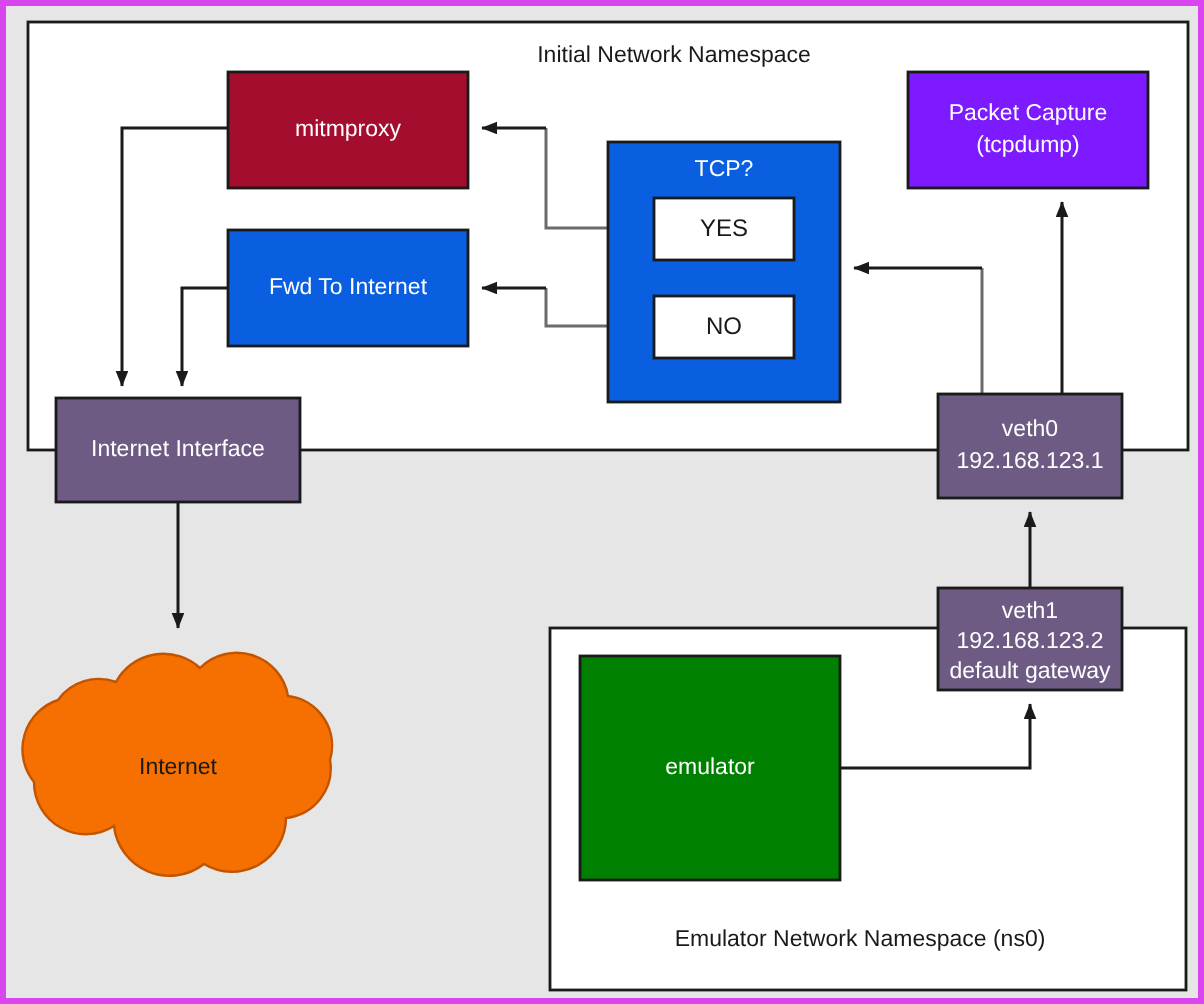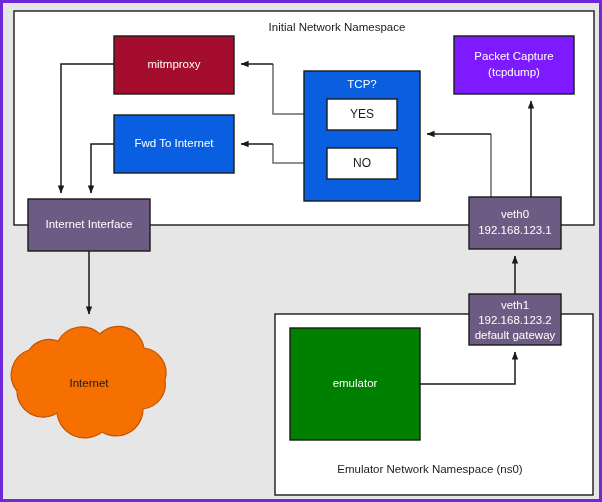--- a/index.html
+++ b/index.html
@@ -6,21 +6,21 @@
   html, body {
     margin: 0;
     padding: 0;
     background: #ffffff;
   }
   #page {
     position: relative;
     width: 602px;
     height: 502px;
     background: #e6e6e6;
-    border: 3px solid #6d28d9;
+    border: 3px solid #d946ef;
     box-sizing: border-box;
     overflow: hidden;
     font-family: "Liberation Sans", sans-serif;
   }
   svg#diagram {
     position: absolute;
     left: 0;
     top: 0;
     width: 602px;
     height: 502px;

